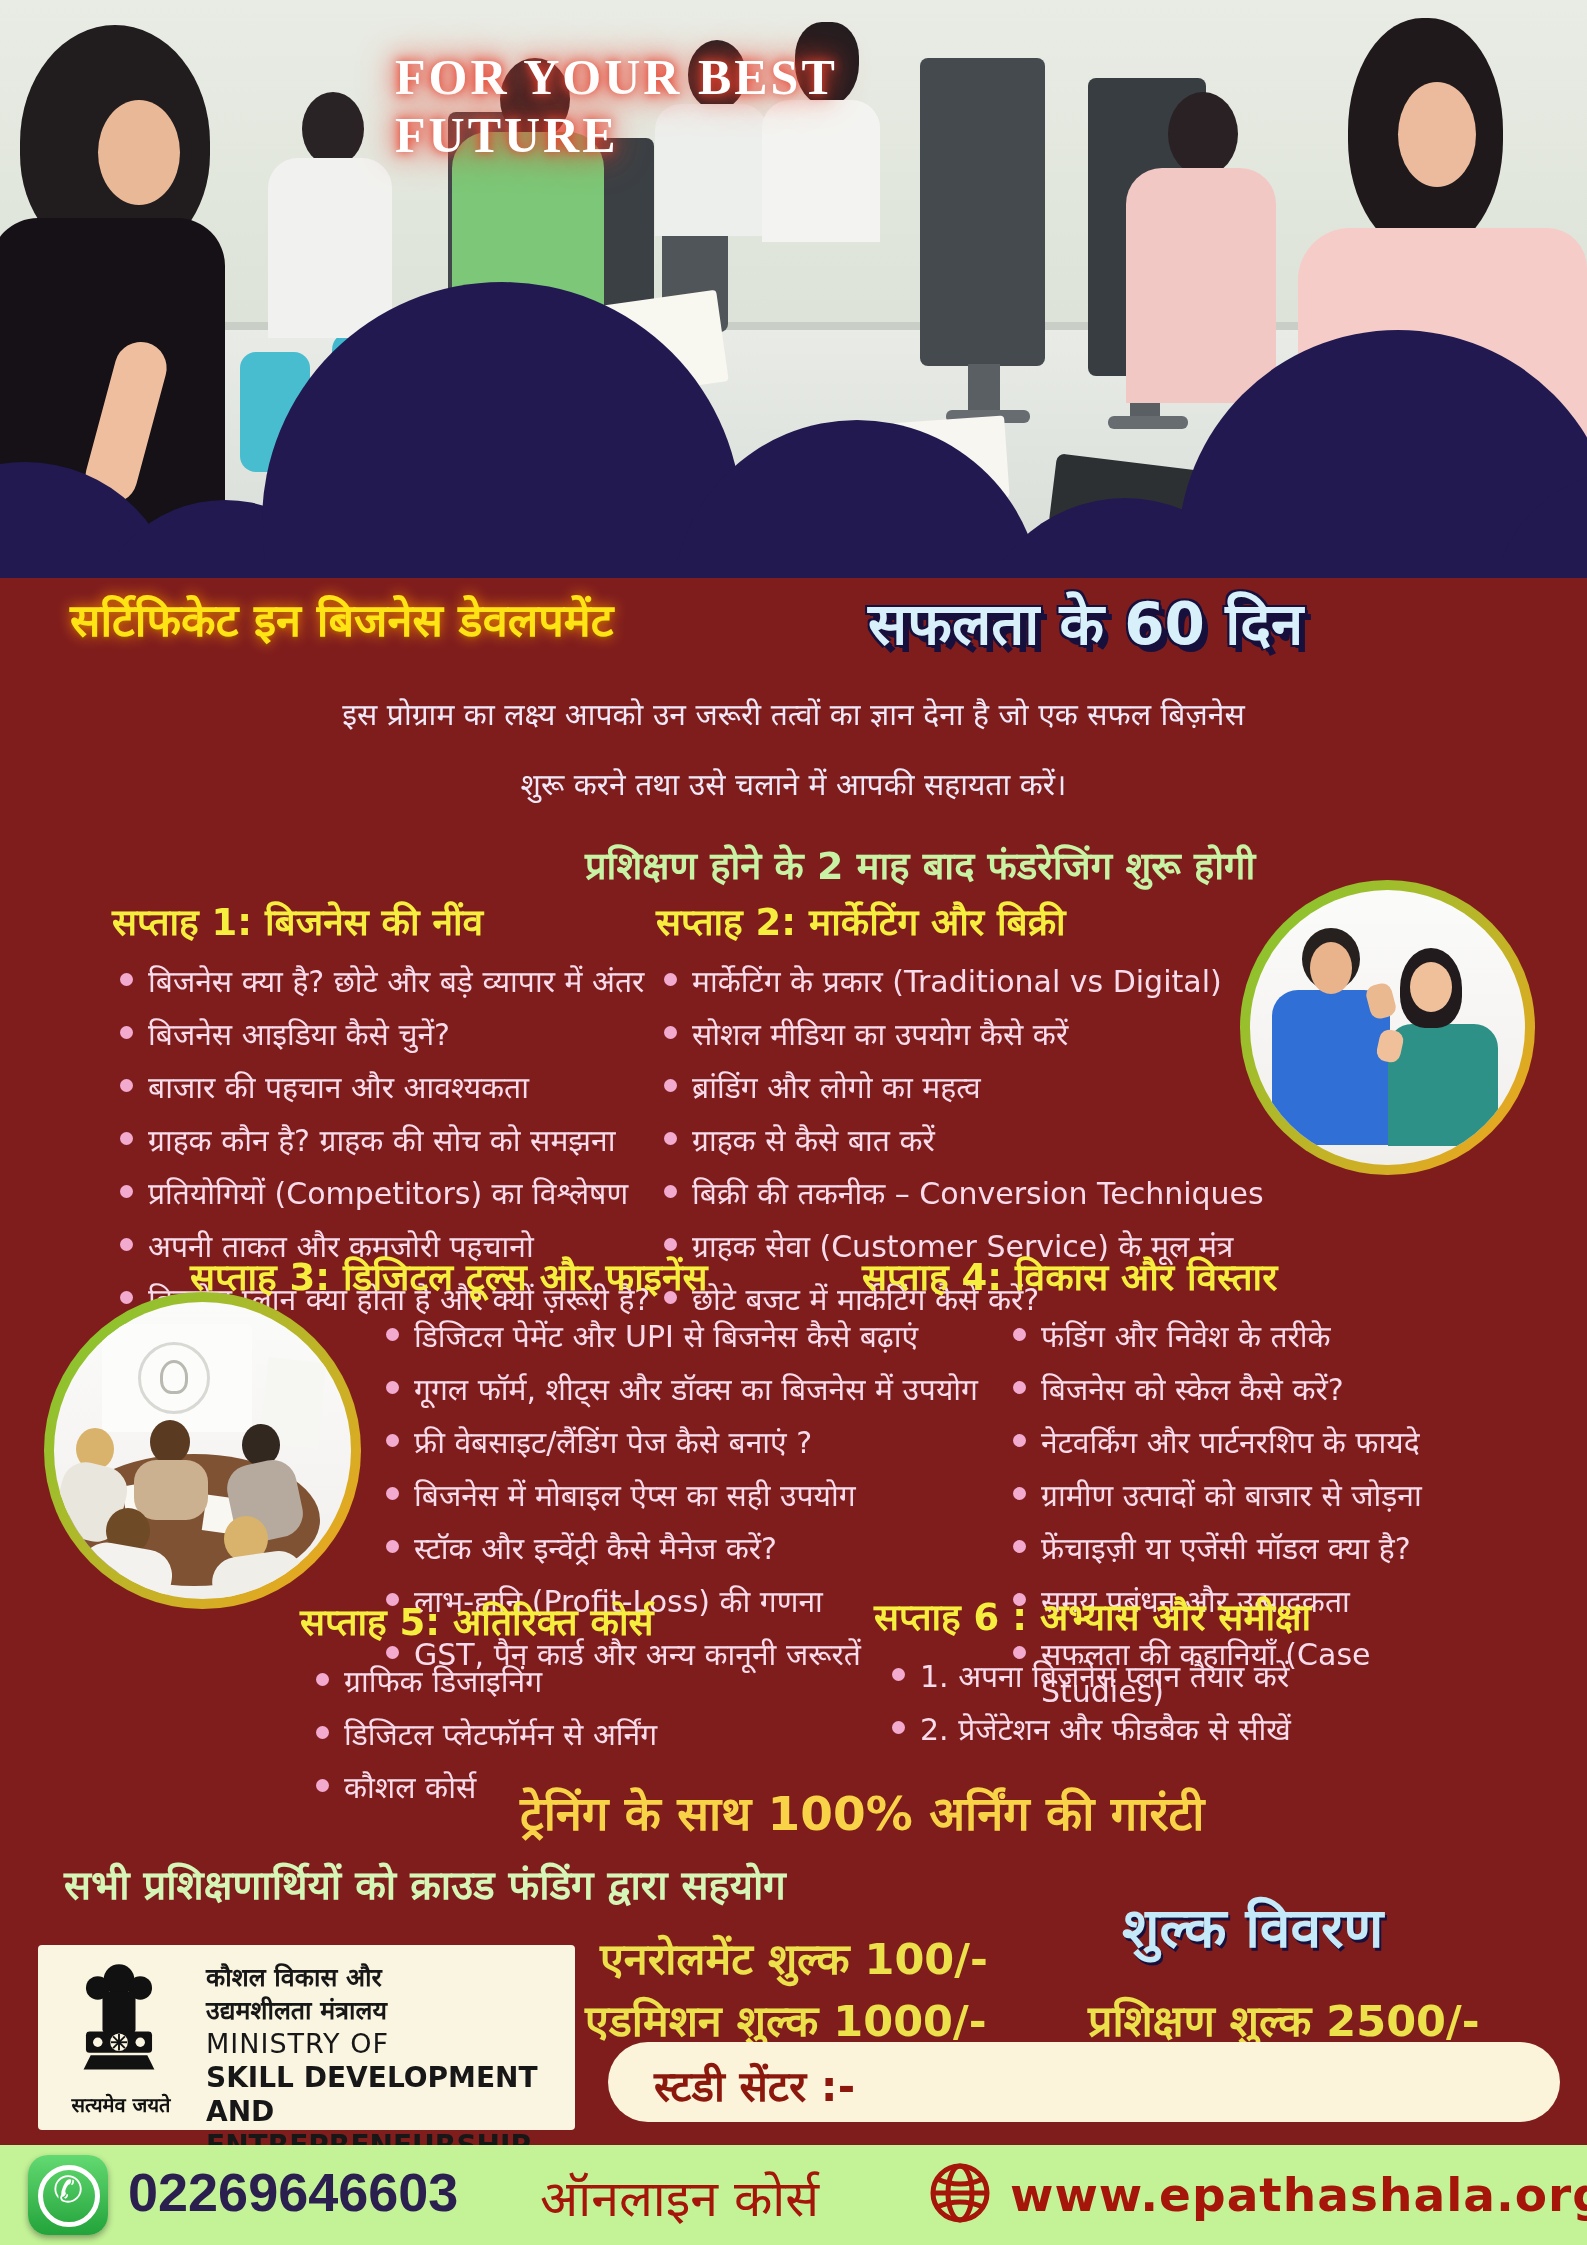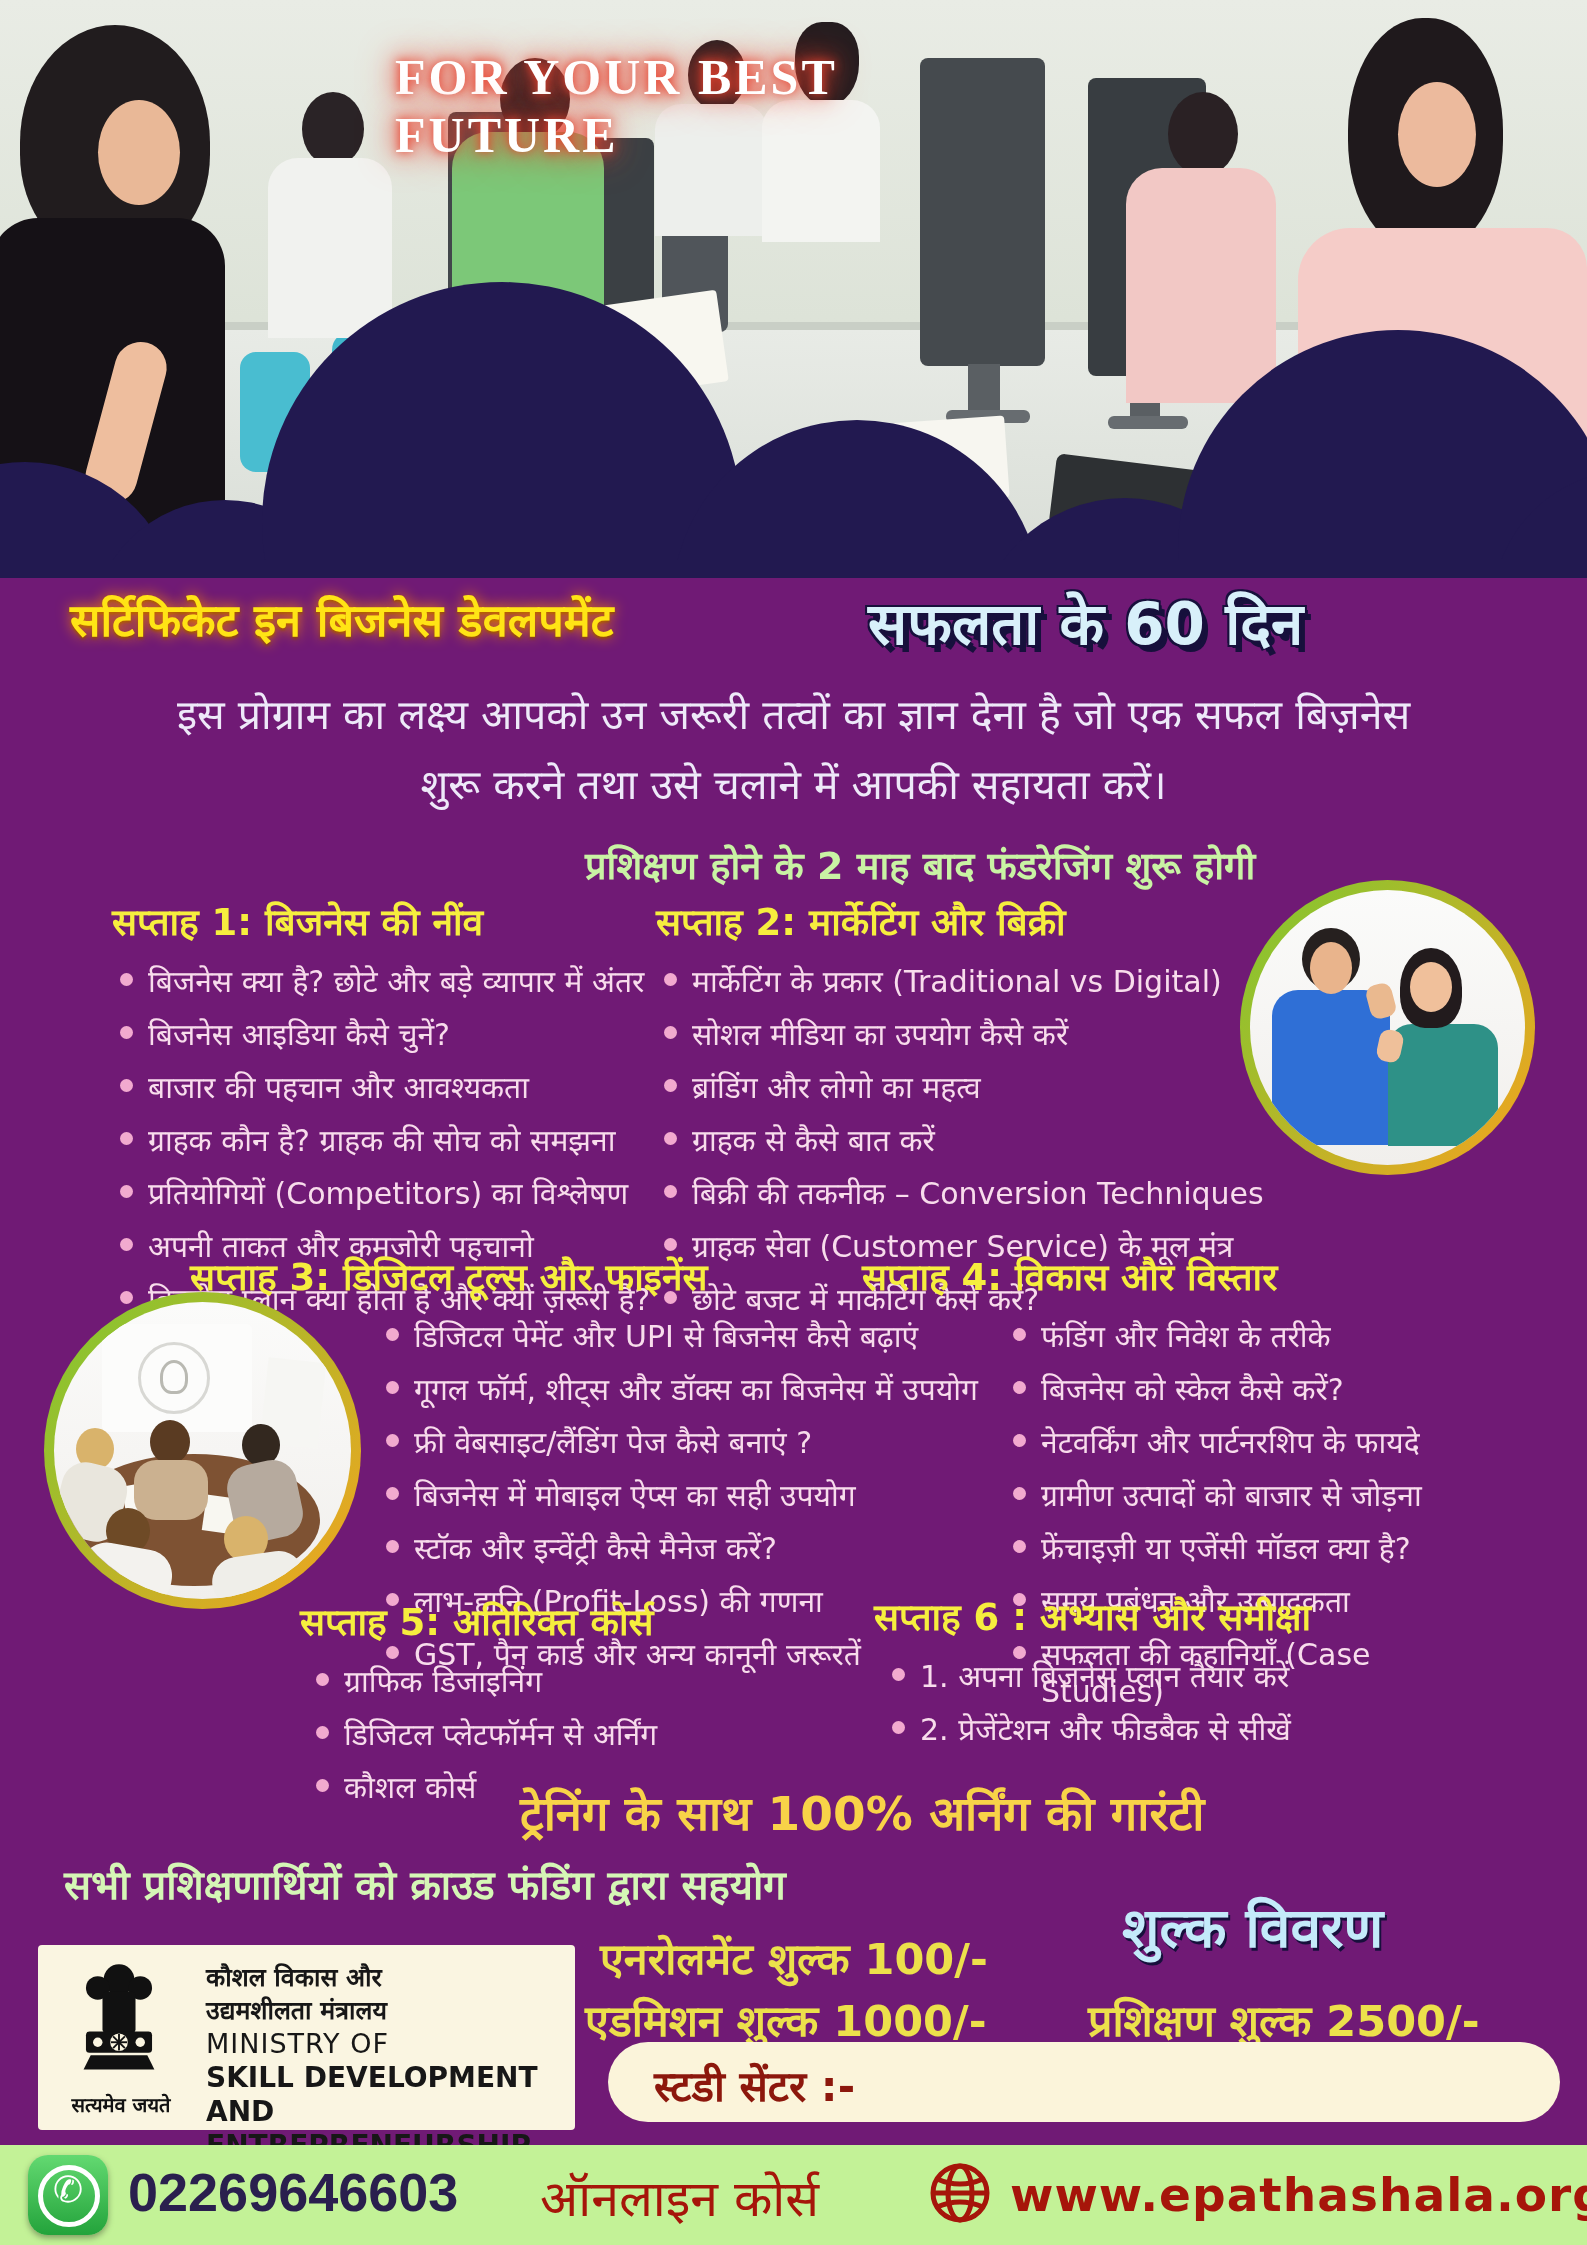--- a/index.html
+++ b/index.html
@@ -1,18 +1,18 @@
 <!DOCTYPE html>
 <html><head>
 <meta charset="utf-8">
 <style>
   html,body{margin:0;padding:0;background:#120d33;}
   .poster{
     position:relative;width:1587px;height:2245px;overflow:hidden;
-    background:#701a75;font-family:"DejaVu Sans",sans-serif;
+    background:#7f1d1d;font-family:"DejaVu Sans",sans-serif;
   }
   .abs{position:absolute;}
 
   
   .photo{position:absolute;left:0;top:0;width:1587px;height:578px;overflow:hidden;
     background:linear-gradient(180deg,#e9ece5 0%,#dde3d8 55%,#d2d9cc 100%);}
   .photo div{position:absolute;}
   .desk{left:0;top:330px;width:1587px;height:248px;background:linear-gradient(180deg,#e8ebe6,#d8ddd6);}
   .desk-edge{left:0;top:322px;width:1587px;height:10px;background:#c9cfc6;}
   .mon{background:#42474b;border-radius:8px;}
@@ -66,21 +66,21 @@
 
   .future-banner{left:395px;top:48px;width:680px;
     font-family:"Liberation Serif",serif;font-weight:700;font-size:50px;letter-spacing:3px;
     color:#ffffff;text-shadow:0 0 10px #e8422f,0 0 22px #e8422f,0 0 38px #e8422f;}
 
   
   .course-title{left:70px;top:588px;font-size:45px;font-weight:700;color:#ffe415;
     text-shadow:0 0 14px #ff8c00,0 2px 3px #7a3c00;}
   .duration{left:868px;top:582px;font-size:58px;font-weight:800;color:#d8f0fa;
     text-shadow:3px 3px 0 #17103c,-2px -2px 0 #17103c,2px -2px 0 #17103c,-2px 2px 0 #17103c,6px 7px 0 #17103c;}
-  .intro{left:0;top:680px;width:1587px;text-align:center;font-size:41px;line-height:70px;color:#eee9f9;}
+  .intro{left:0;top:680px;width:1587px;text-align:center;font-size:30px;line-height:70px;color:#eee9f9;}
   .funding{left:585px;top:838px;font-size:38px;font-weight:700;color:#c9f3a4;}
 
   
   .week h3{font-size:37px;font-weight:700;color:#f6ee3e;margin:0 0 14px 0;white-space:nowrap;}
   .week ul{margin:0;padding:0;list-style:none;}
   .week li{position:relative;padding-left:36px;font-size:30px;color:#f8dcec;margin-bottom:12px;}
   .week li::before{content:"";position:absolute;left:8px;top:13px;width:13px;height:13px;border-radius:50%;background:#f2aacf;}
   .w1{left:112px;top:895px;width:560px;}
   .w2{left:656px;top:895px;width:610px;}
   .w3{left:190px;top:1250px;width:840px;}

